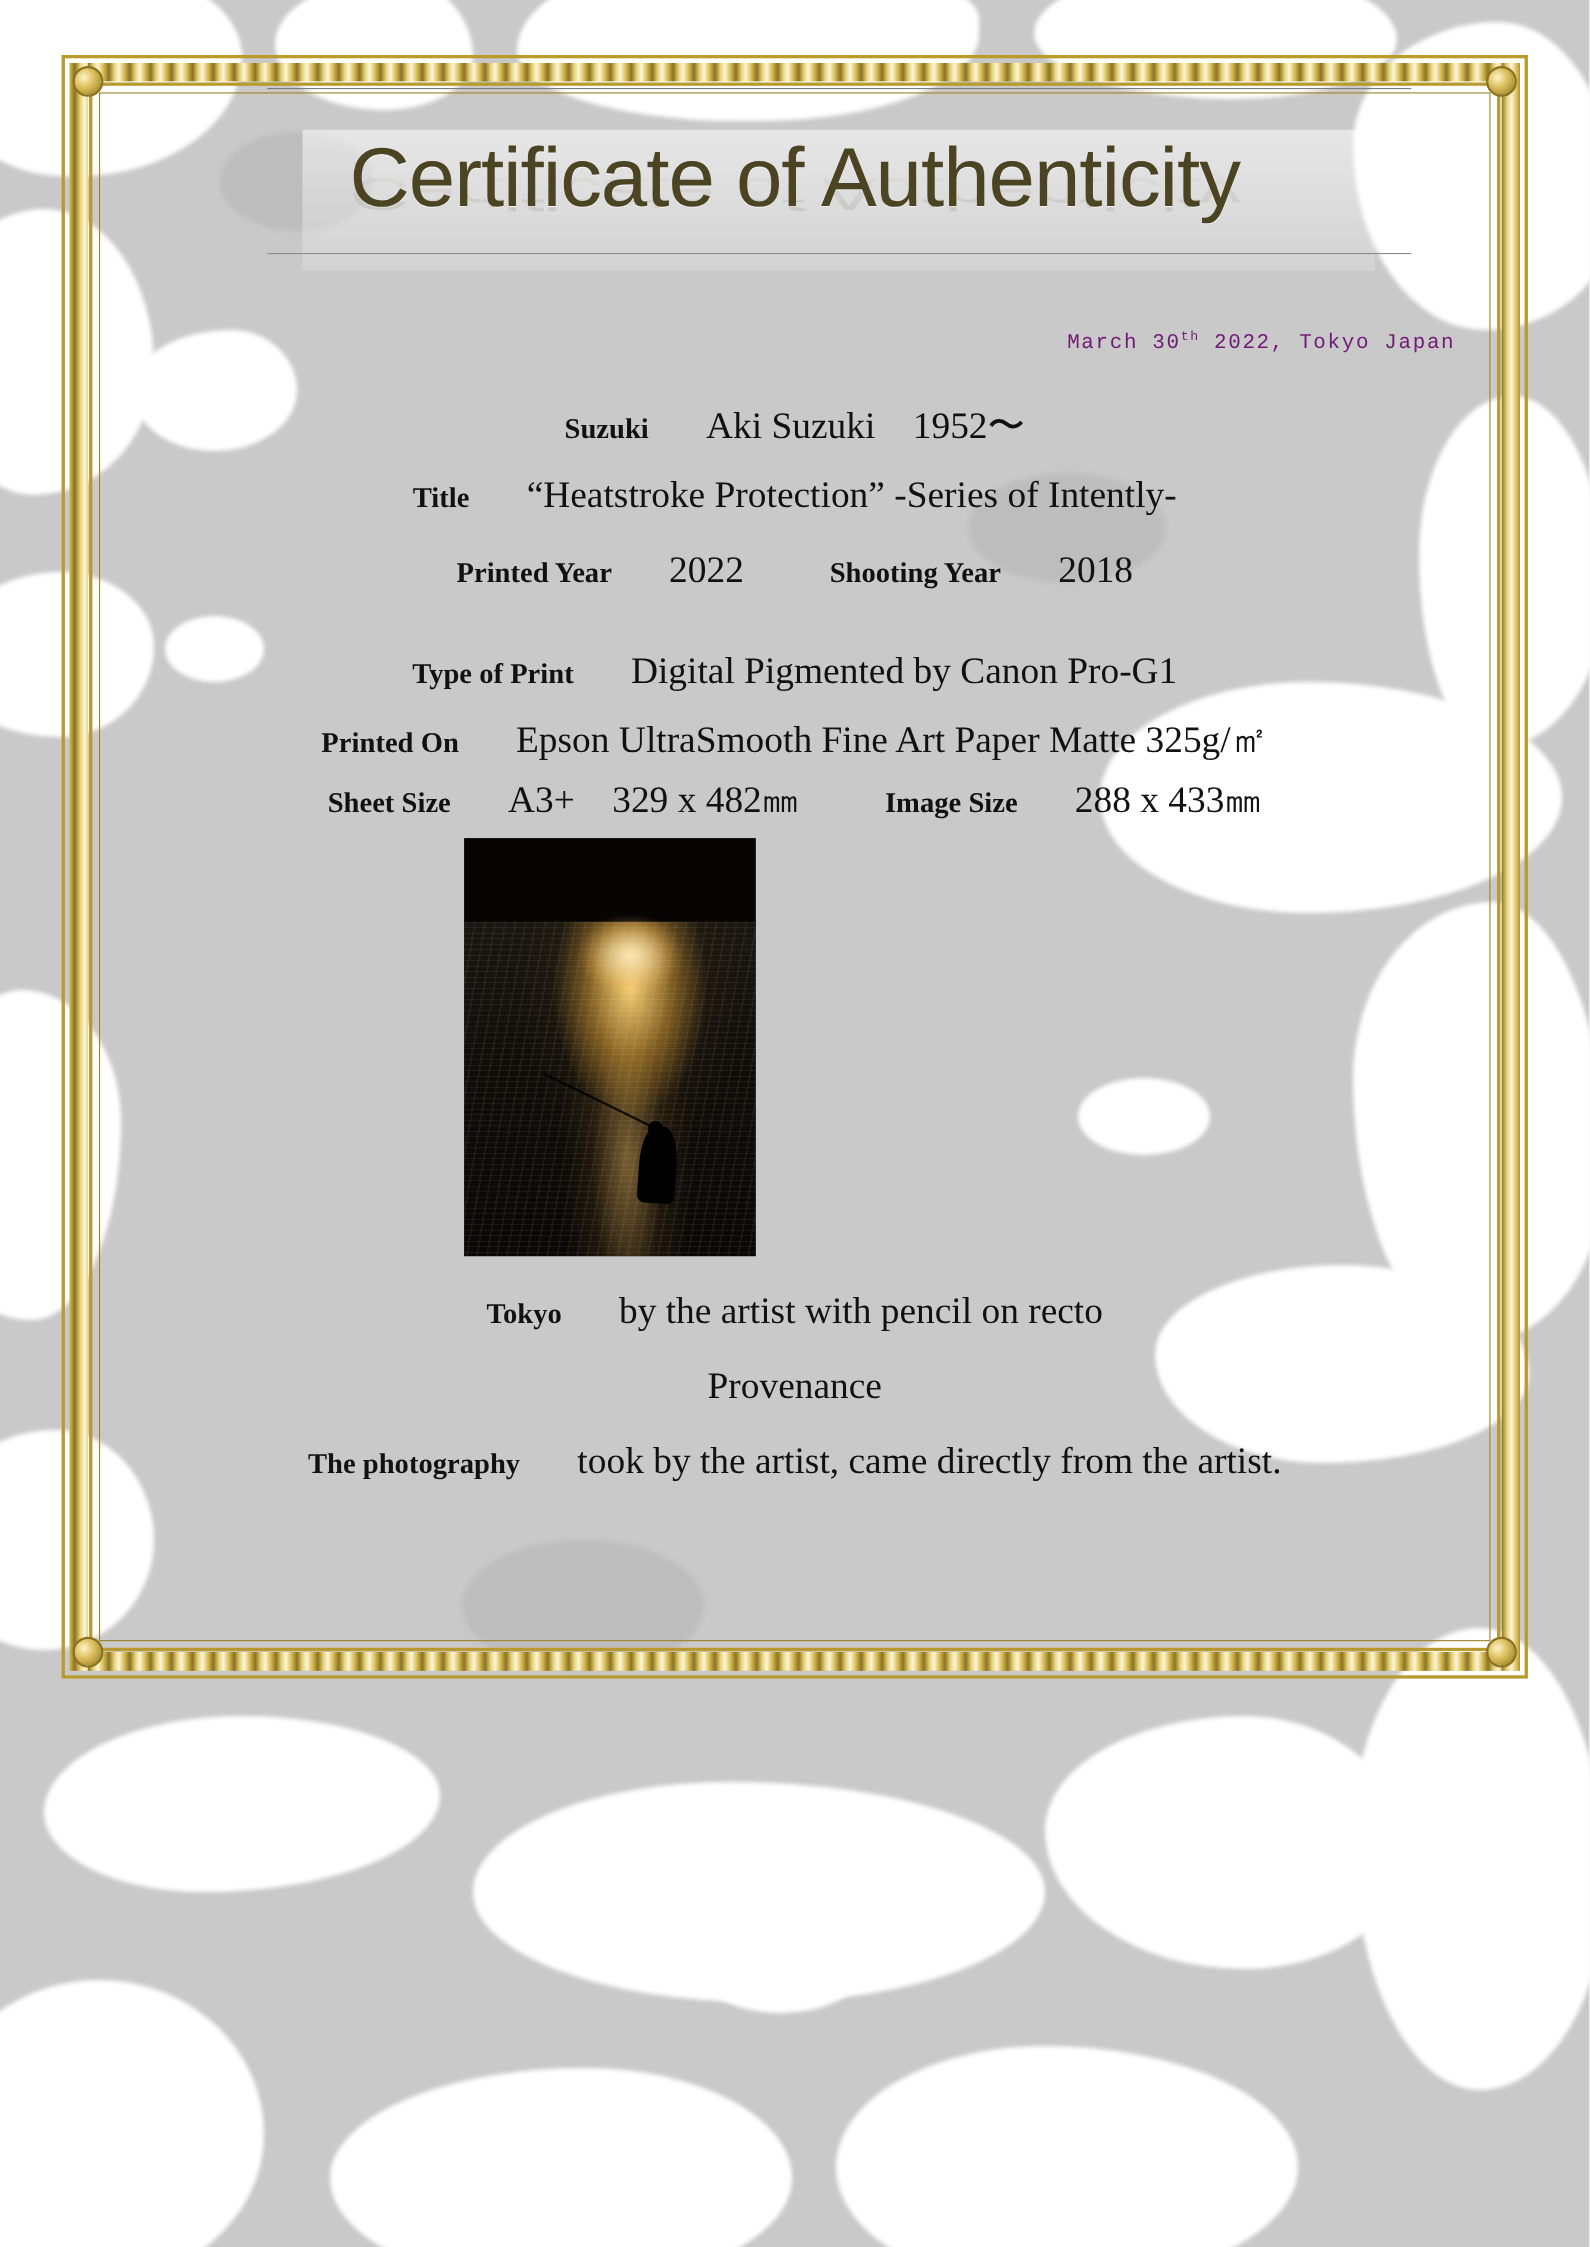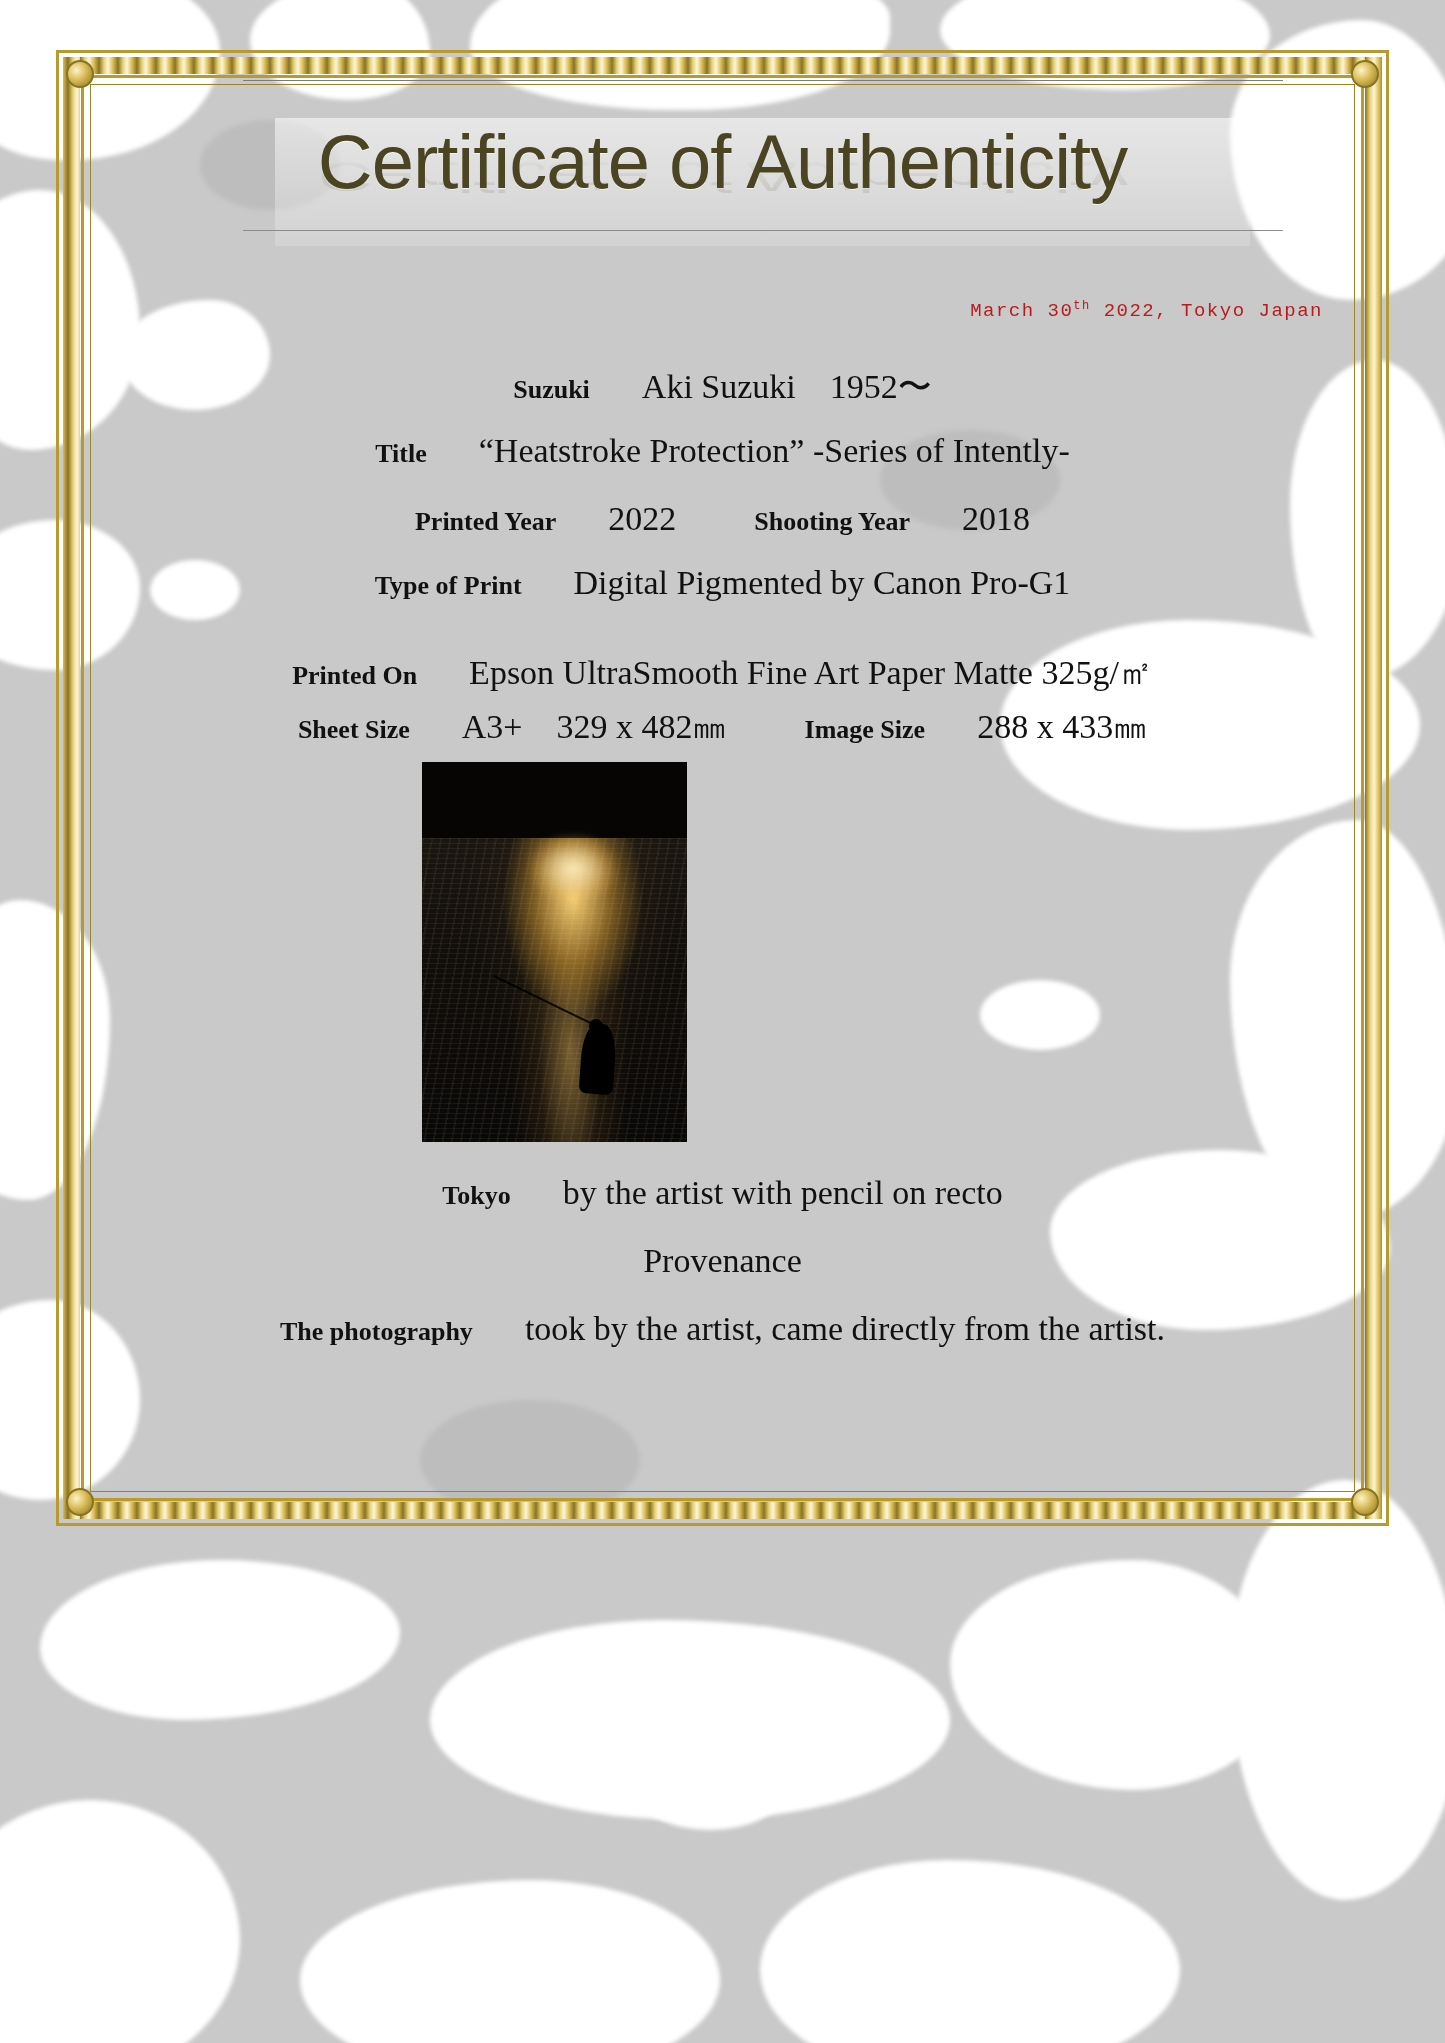--- a/index.html
+++ b/index.html
@@ -169,21 +169,21 @@
   }
 
   
   .date-line {
     position: absolute;
     right: 12px;
     top: 215px;
     font-family: "Liberation Mono", monospace;
     font-size: 19px;
     letter-spacing: 1.5px;
-    color: #b91c1c;
+    color: #701a75;
   }
   .date-line sup { font-size: 12px; }
 
   
   .row {
     position: absolute;
     width: 1225px;
     text-align: center;
     color: #111111;
     white-space: nowrap;
@@ -195,21 +195,21 @@
   .val {
     font-size: 34px;
   }
   .gap-s { display: inline-block; width: 26px; }
   .gap-m { display: inline-block; width: 44px; }
   .gap-l { display: inline-block; width: 70px; }
 
   .r-artist   { top: 280px; }
   .r-title    { top: 348px; }
   .r-printed  { top: 416px; }
-  .r-type     { top: 480px; text-align: center; }
+  .r-type     { top: 508px; text-align: center; }
   .r-on       { top: 552px; margin-top: 14px; }
   .r-size     { top: 620px; }
 
   
   .photo {
     position: absolute;
     left: 312px;
     top: 678px;
     width: 265px;
     height: 380px;

